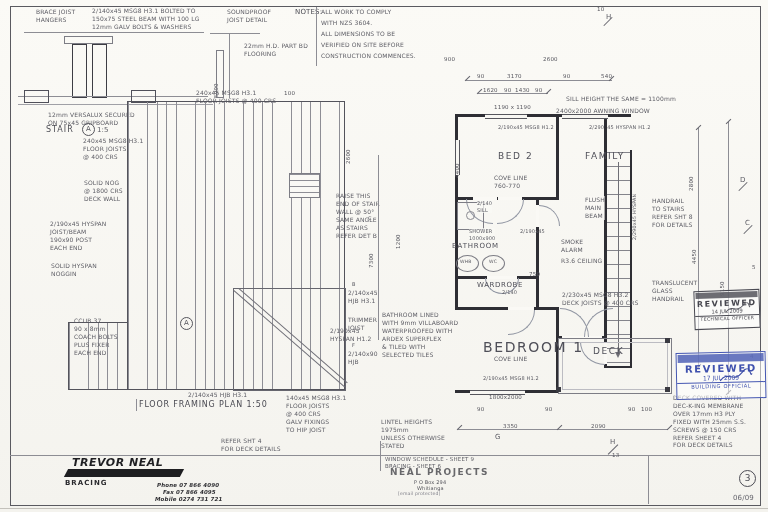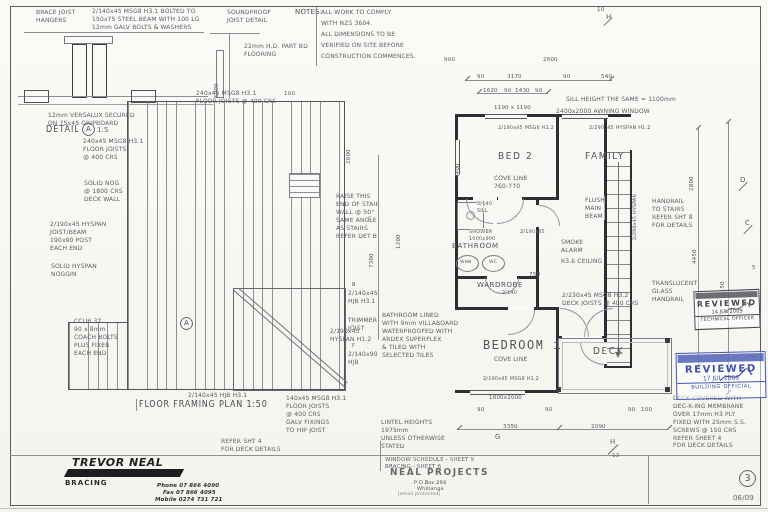--- a/index.html
+++ b/index.html
@@ -54,21 +54,21 @@
 12mm GALV BOLTS &amp; WASHERS</div>
   <div class="ann" style="left:227px;top:8px;">SOUNDPROOF
 JOIST DETAIL</div>
   <div class="ann" style="left:244px;top:42px;">22mm H.D. PART BD
 FLOORING</div>
   <div class="ann" style="left:48px;top:111px;">12mm VERSALUX SECURED
 ON 75x45 GRIPBOARD</div>
   <div class="ann" style="left:83px;top:137px;">240x45 MSG8 H3.1
 FLOOR JOISTS
 @ 400 CRS</div>
-  <span class="ann s8" style="left:46px;top:125px;letter-spacing:1px;color:#4c4c54;">DETAIL</span>
+  <span class="ann s8" style="left:46px;top:125px;letter-spacing:1px;color:#4c4c54;">STAIR</span>
   <span class="circ" style="left:82px;top:123px;width:11px;height:11px;font-size:7px;line-height:11px;">A</span>
   <span class="ann s7" style="left:97px;top:126px;">1:5</span>
   <span class="dim v" style="left:219px;top:92px;">5000</span>
   <span class="dim" style="left:284px;top:90px;">100</span>
 
   <div class="hl" style="left:24px;top:32px;width:180px;"></div>
   <div class="thinbox" style="left:64px;top:36px;width:47px;height:6px;"></div>
   <div class="thinbox hatch" style="left:72px;top:44px;width:13px;height:52px;border:1.6px solid #3d3d44;"></div>
   <div class="thinbox hatch" style="left:92px;top:44px;width:13px;height:52px;border:1.6px solid #3d3d44;"></div>
   <div class="hl" style="left:18px;top:96px;width:190px;"></div>
@@ -229,21 +229,21 @@
   <div class="circ" style="left:466px;top:211px;width:7px;height:7px;border-color:#8b8b92;"></div>
   <div class="thinbox" style="left:456px;top:255px;width:21px;height:15px;border-radius:50%;"></div>
   <div class="thinbox" style="left:482px;top:255px;width:21px;height:15px;border-radius:50%;"></div>
   <span class="ann" style="left:460px;top:259px;font-size:4.6px;">WHB</span>
   <span class="ann" style="left:489px;top:259px;font-size:4.6px;">WC</span>
 
   <span class="room" style="left:498px;top:151px;">BED 2</span>
   <span class="room" style="left:585px;top:151px;">FAMILY</span>
   <span class="room s7" style="left:452px;top:242px;font-size:7px;letter-spacing:.8px;">BATHROOM</span>
   <span class="room s7" style="left:477px;top:281px;font-size:7px;letter-spacing:.6px;">WARDROBE</span>
-  <span class="room" style="left:483px;top:339px;font-size:12px;font-family:Liberation Mono, monospace;">BEDROOM 1</span>
+  <span class="room" style="left:483px;top:339px;font-size:14px;">BEDROOM 1</span>
   <span class="room" style="left:593px;top:346px;">DECK</span>
 
   <div class="ann" style="left:494px;top:174px;">COVE LINE
 760-770</div>
   <div class="ann" style="left:477px;top:200px;font-size:5px;background:rgba(250,249,245,.7);">2/140
 SILL</div>
   <div class="ann" style="left:469px;top:228px;font-size:5px;background:rgba(250,249,245,.7);">SHOWER
 1000x900</div>
   <span class="ann s5" style="left:520px;top:228px;">2/190x45</span>
   <span class="ann s5" style="left:502px;top:289px;">2/140</span>

